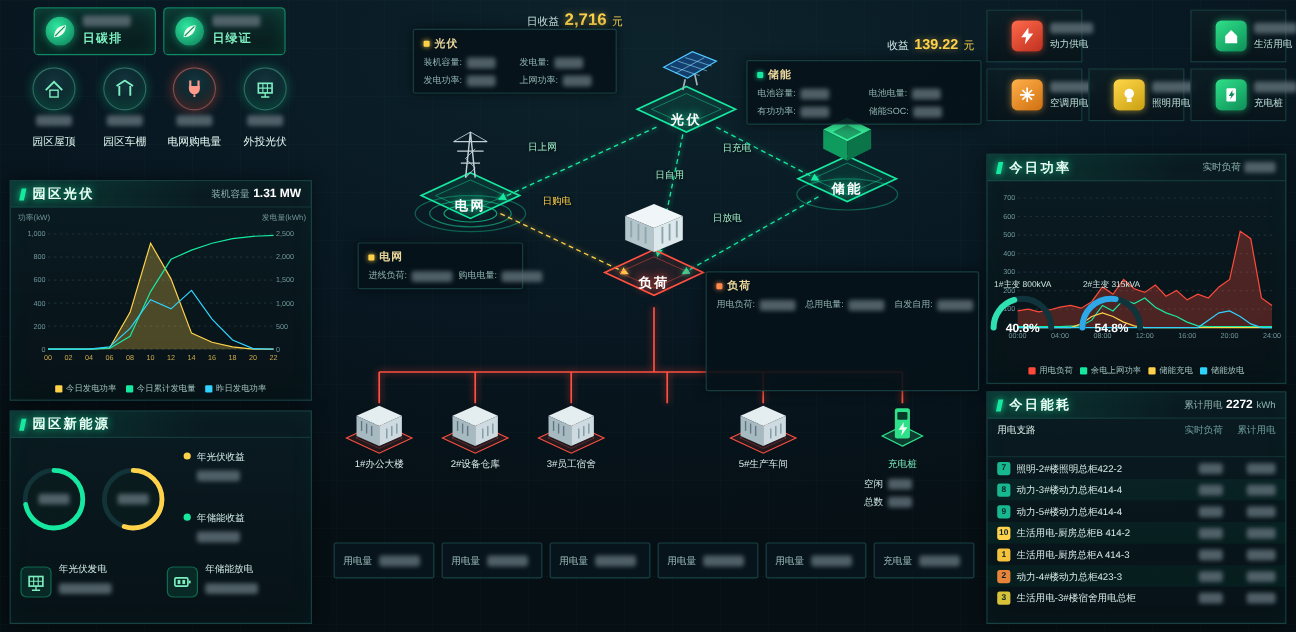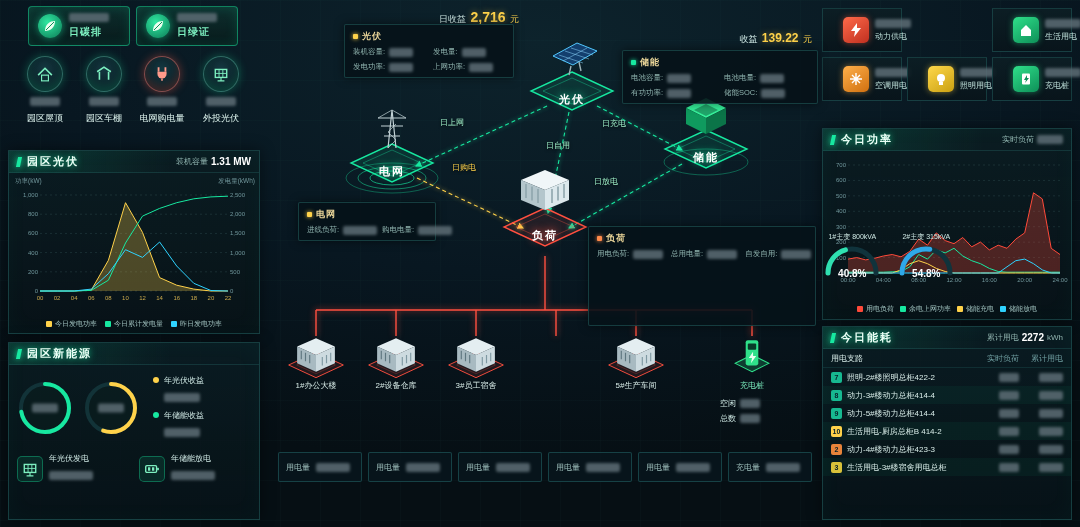--- a/index.html
+++ b/index.html
@@ -47,21 +47,21 @@
   .circ{width:36px;height:36px;margin:0 auto;border-radius:50%;
     background:radial-gradient(circle at 50% 35%,#143841,#0a1d24 72%);
     border:1px solid rgba(100,220,190,.4);display:flex;align-items:center;justify-content:center;
     box-shadow:0 0 10px rgba(23,232,160,.3),inset 0 -5px 9px rgba(23,232,160,.18)}
   .circ.hot{border-color:rgba(255,120,110,.5);box-shadow:0 0 10px rgba(255,90,70,.4),inset 0 -5px 9px rgba(255,90,70,.2)}
   .slabel{font-size:9px;color:#dff5ef;margin-top:2px;white-space:nowrap}
   
   .ne-rings{display:flex;align-items:center;gap:10px;padding:10px 8px 4px}
   .ring{position:relative;width:56px;height:56px}
   .ring .mask{position:absolute;left:50%;top:50%;transform:translate(-50%,-50%)}
-  .ne-items{display:flex;flex-direction:column;gap:4px;margin-left:4px}
+  .ne-items{display:flex;flex-direction:column;gap:20px;margin-left:4px}
   .ne-item{display:flex;gap:5px;align-items:flex-start}
   .dot{width:6px;height:6px;border-radius:50%;margin-top:2px;flex:0 0 auto}
   .ne-l{font-size:8px;color:#cfe8e4;margin-bottom:2px;white-space:nowrap}
   .ne-bots{display:flex;gap:10px;padding:8px}
   .ne-bot{display:flex;align-items:center;gap:6px;flex:1}
   .ne-bi{width:26px;height:26px;border-radius:5px;background:rgba(23,232,160,.1);
     border:1px solid rgba(23,232,160,.35);display:flex;align-items:center;justify-content:center}
   
   #flow{position:absolute;left:264px;top:0;width:556px;height:527px}
   #flow-svg{position:absolute;left:0;top:0;z-index:0}
@@ -109,21 +109,21 @@
     background:linear-gradient(180deg,rgba(12,30,36,.92),rgba(8,20,26,.92));
     border:1px solid rgba(34,96,96,.5);display:flex;align-items:center;gap:6px;padding:0 20px}
   .ti{width:26px;height:26px;border-radius:5px;display:flex;align-items:center;justify-content:center;flex:0 0 auto}
   .c-red{background:linear-gradient(145deg,#ff6a4a,#c03020);box-shadow:0 0 6px rgba(255,90,60,.5)}
   .c-green{background:linear-gradient(145deg,#2fe08a,#0e8f58);box-shadow:0 0 6px rgba(46,224,138,.5)}
   .c-orange{background:linear-gradient(145deg,#ffb04a,#d07010);box-shadow:0 0 6px rgba(255,176,74,.5)}
   .c-yellow{background:linear-gradient(145deg,#ffd84a,#caa012);box-shadow:0 0 6px rgba(255,216,74,.5)}
   .tc{display:flex;flex-direction:column;gap:3px;min-width:0}
   .tl{font-size:8px;color:#bfe0da;white-space:nowrap}
   
-  .thead{display:flex;align-items:center;font-size:8px;color:#6f9ea0;padding:4px 8px 3px;border-bottom:1px solid rgba(34,96,96,.3)}
+  .thead{display:flex;align-items:center;font-size:8px;color:#6f9ea0;padding:4px 8px 16px;border-bottom:1px solid rgba(34,96,96,.3)}
   .trow{display:flex;align-items:center;height:18px;padding:0 8px;font-size:8px;cursor:pointer}
   .trow:nth-child(even){background:rgba(23,232,160,.05)}
   .rank{width:11px;height:11px;border-radius:2px;display:flex;align-items:center;justify-content:center;
     font-size:7px;font-weight:bold;color:#06222a;margin-right:5px;flex:0 0 auto}
   .rk-g{background:#17b890}.rk-y{background:#ffd24a}.rk-1{background:#f5c23c}
   .rk-2{background:#e8833a}.rk-3{background:#d8c23a}
   .tname{flex:1;color:#d8ece8;white-space:nowrap;overflow:hidden;text-overflow:ellipsis;padding-right:4px}
   .c2{width:38px;text-align:right}.c3{width:44px;text-align:right}
   .ic14{width:14px;height:14px}.ic16{width:16px;height:16px}
 </style>
@@ -802,20 +802,26 @@
         <span class="c2"><span class="mask w20"></span></span>
         <span class="c3"><span class="mask w24"></span></span>
       </div>
       <div class="trow">
         <span class="rank rk-y">10</span>
         <span class="tname">生活用电-厨房总柜B 414-2</span>
         <span class="c2"><span class="mask w20"></span></span>
         <span class="c3"><span class="mask w24"></span></span>
       </div>
       <div class="trow">
+        <span class="rank rk-1">1</span>
+        <span class="tname">生活用电-厨房总柜A 414-3</span>
+        <span class="c2"><span class="mask w20"></span></span>
+        <span class="c3"><span class="mask w24"></span></span>
+      </div>
+      <div class="trow">
         <span class="rank rk-2">2</span>
         <span class="tname">动力-4#楼动力总柜423-3</span>
         <span class="c2"><span class="mask w20"></span></span>
         <span class="c3"><span class="mask w24"></span></span>
       </div>
       <div class="trow">
         <span class="rank rk-3">3</span>
         <span class="tname">生活用电-3#楼宿舍用电总柜</span>
         <span class="c2"><span class="mask w20"></span></span>
         <span class="c3"><span class="mask w24"></span></span>

